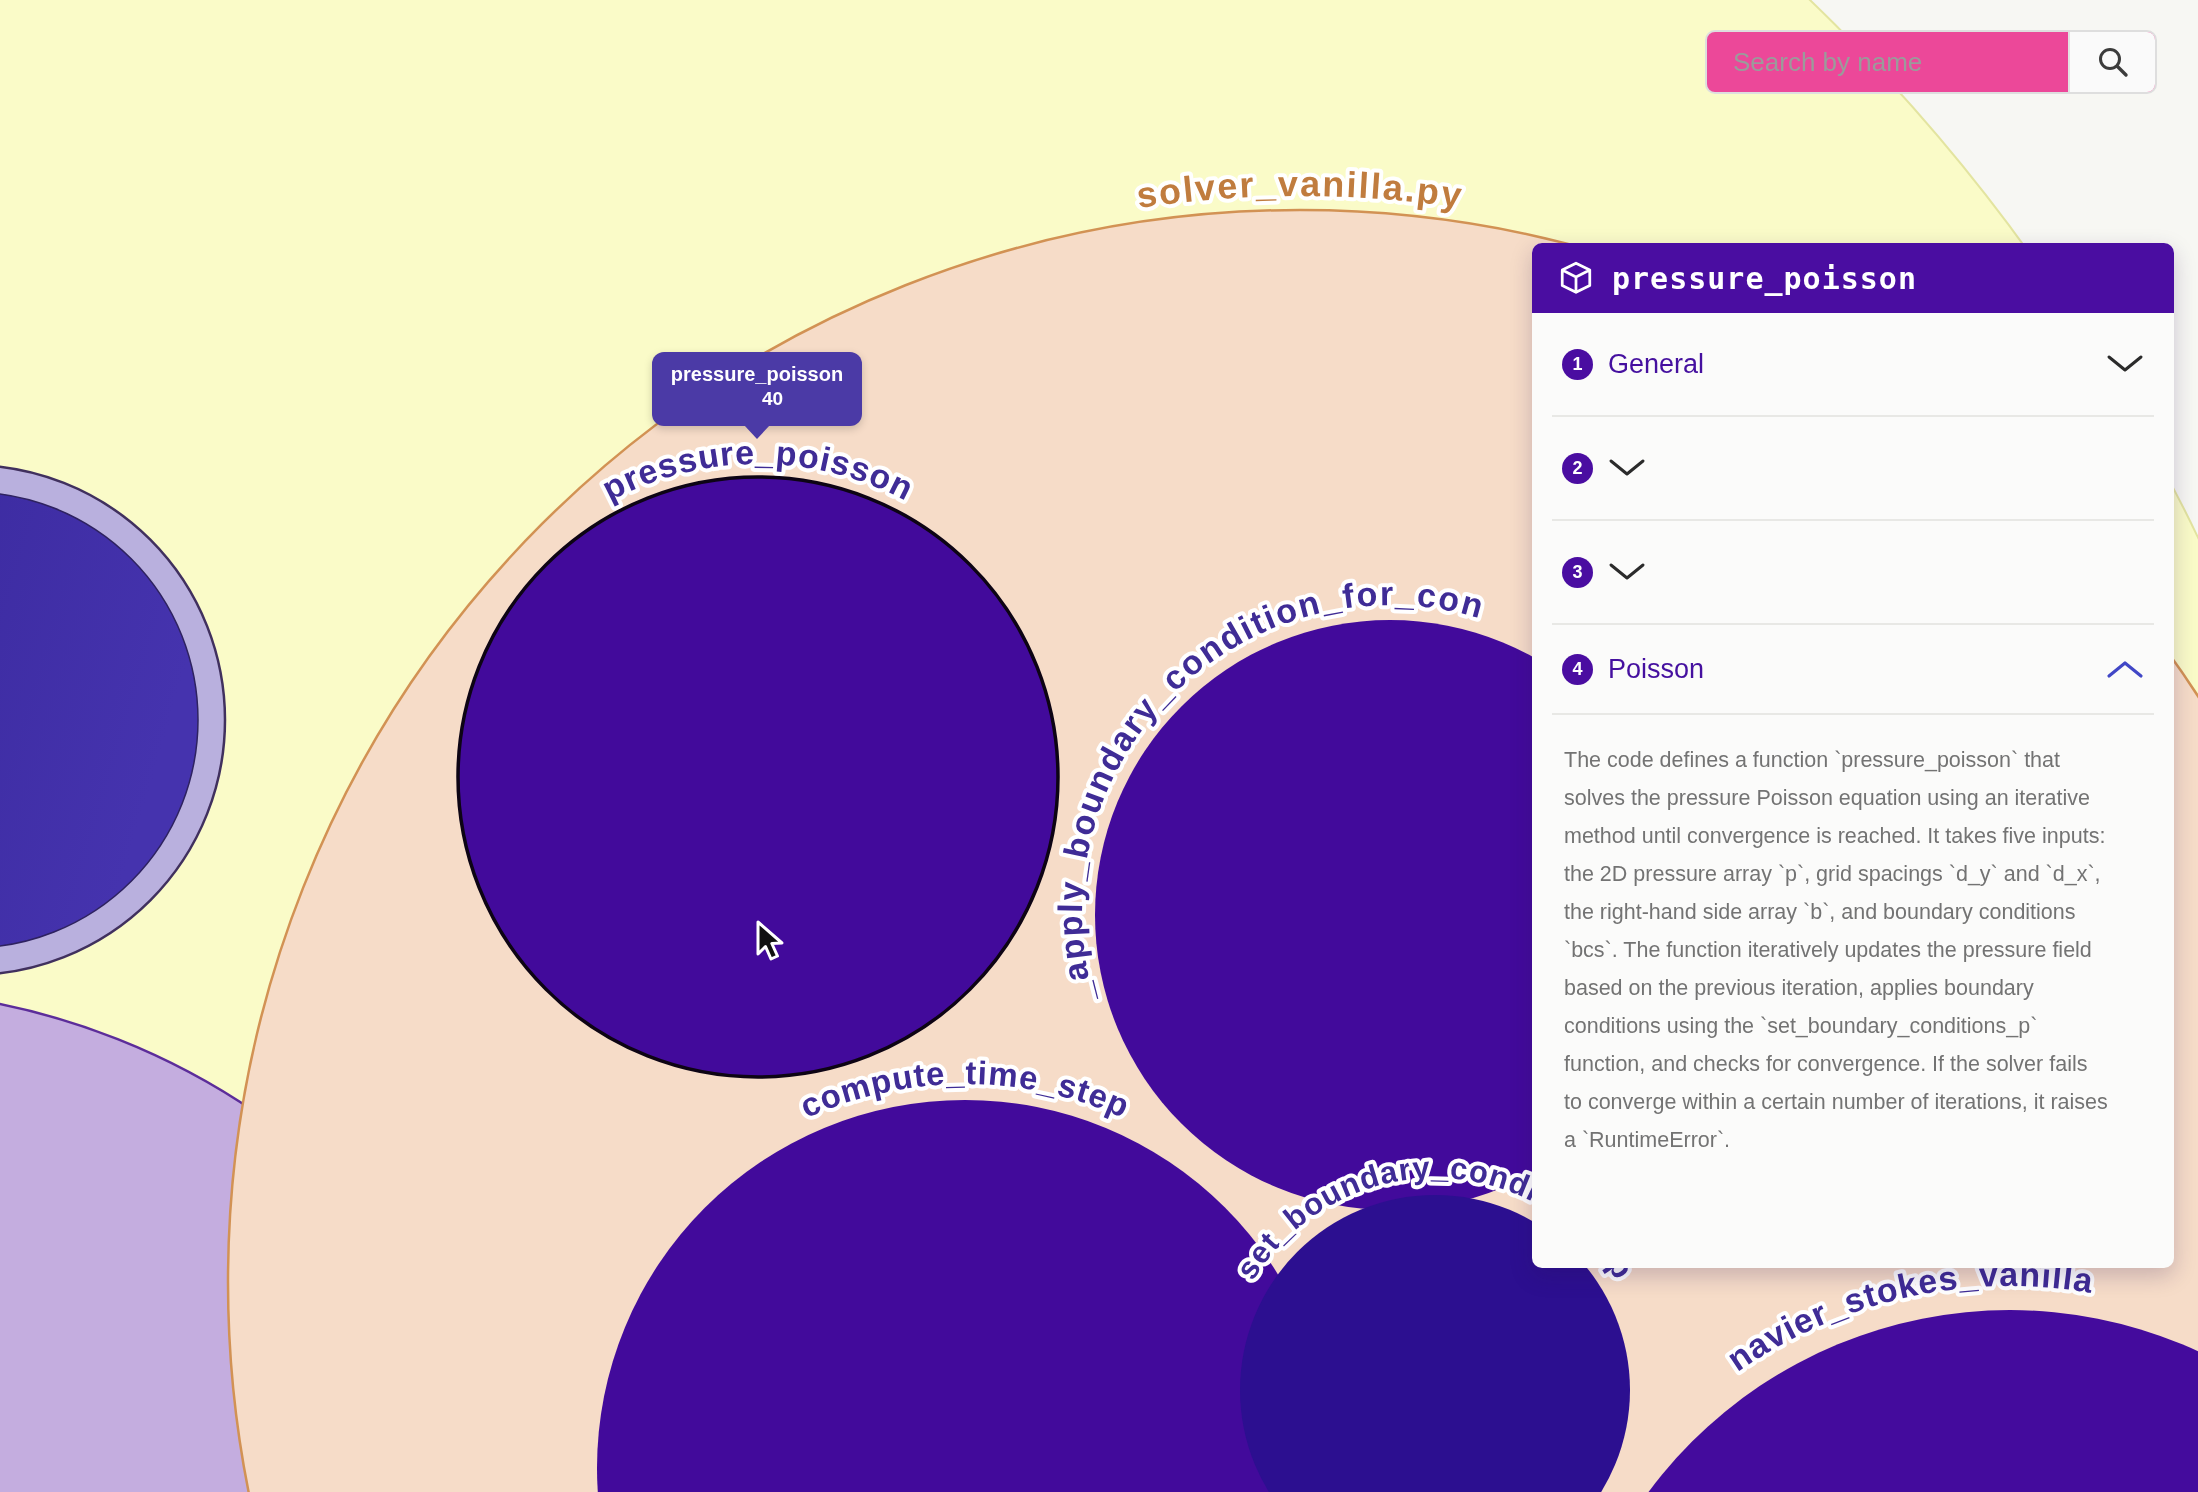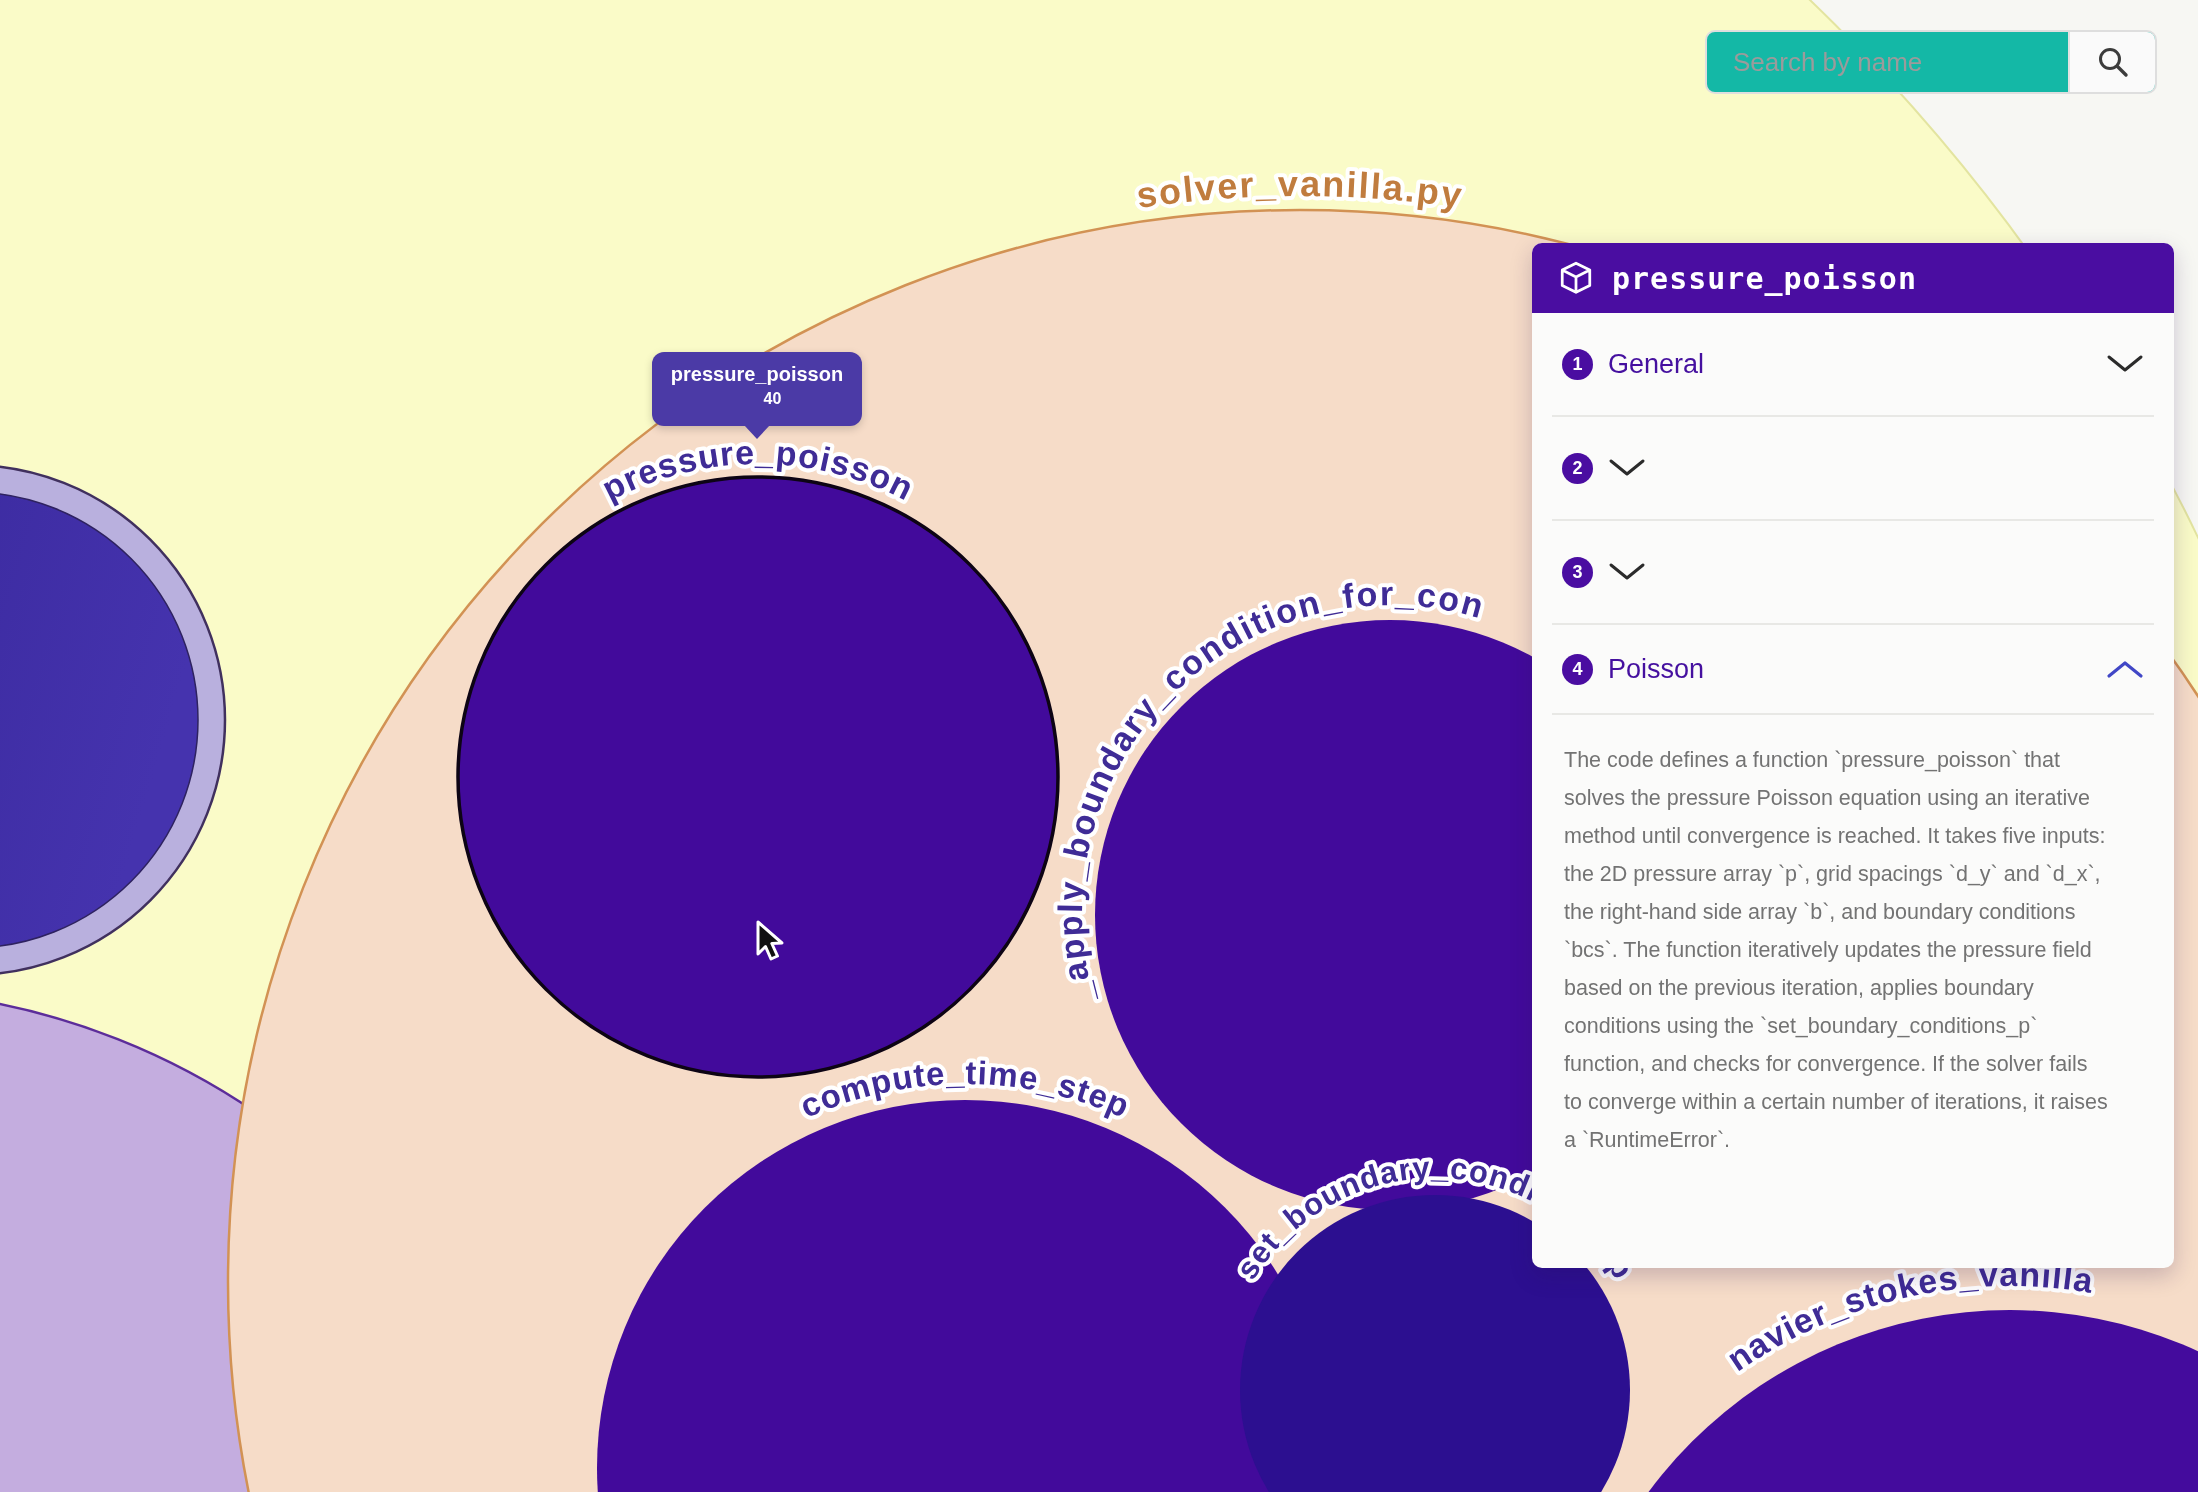--- a/index.html
+++ b/index.html
@@ -6,33 +6,33 @@
   body{
     width:2198px;height:1492px;position:relative;overflow:hidden;
     background:#f7f7f3;font-family:"Liberation Sans",sans-serif;
   }
   
   .canvas-svg{position:absolute;left:0;top:0;width:2198px;height:1492px;}
   .arc-label{font-family:"Liberation Sans",sans-serif;font-weight:700;
     paint-order:stroke;stroke:#ffffff;stroke-width:8px;stroke-linejoin:round;}
   
   .searchbar{position:absolute;left:1705px;top:30px;width:452px;height:64px;
-    background:#14b8a6;border:2px solid #dedede;border-radius:10px;
+    background:#ec4899;border:2px solid #dedede;border-radius:10px;
     display:flex;align-items:stretch;box-sizing:border-box;}
   .searchbar input{flex:1;border:none;outline:none;background:transparent;
     font-size:26px;padding:0 0 0 26px;color:#333;font-family:"Liberation Sans",sans-serif;}
   .searchbar input::placeholder{color:#9b9b9b;}
   .search-btn{width:94px;border-left:2px solid #e2e2e2;background:#fafafa;
     display:flex;align-items:center;justify-content:center;border-radius:0 8px 8px 0;cursor:pointer;}
   
   .tooltip{position:absolute;left:652px;top:352px;width:210px;height:64px;
     background:#4b3aa6;border-radius:12px;color:#fff;text-align:center;
     padding-top:10px;box-sizing:content-box;box-shadow:0 3px 8px rgba(0,0,0,.18);}
   .tooltip-title{font-size:20px;font-weight:700;line-height:24px;}
-  .tooltip-value{font-size:16px;font-weight:600;line-height:26px;margin-left:31px;}
+  .tooltip-value{font-size:19px;font-weight:600;line-height:26px;margin-left:31px;}
   .tooltip-arrow{position:absolute;left:50%;bottom:-13px;margin-left:-13px;width:0;height:0;
     border-left:13px solid transparent;border-right:13px solid transparent;border-top:14px solid #4b3aa6;}
   
   .panel{position:absolute;left:1532px;top:243px;width:642px;height:1025px;
     background:#fbfbfa;border-radius:10px;box-shadow:0 8px 22px rgba(40,20,80,.22);}
   .panel-header{height:70px;background:#4a0da1;border-radius:10px 10px 0 0;
     display:flex;align-items:center;padding:0 26px;gap:18px;box-sizing:border-box;}
   .panel-title{color:#ffffff;font-family:"DejaVu Sans Mono",monospace;
     font-weight:700;font-size:30px;letter-spacing:1px;}
   .section-row{height:102px;display:flex;align-items:center;padding:0 30px;cursor:pointer;}

